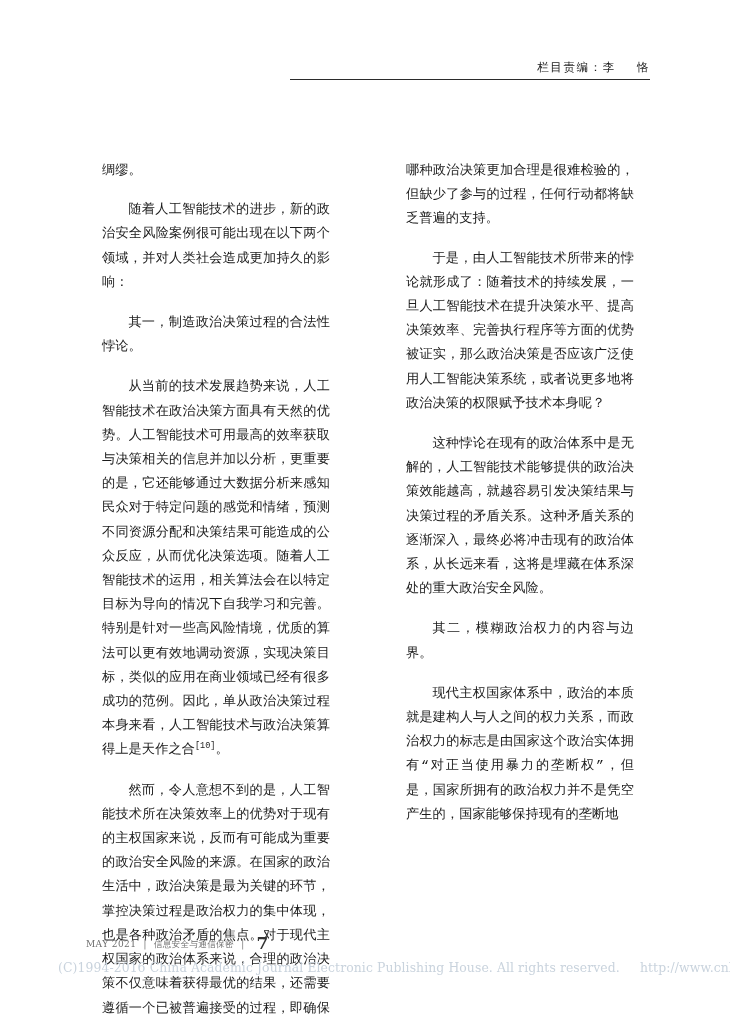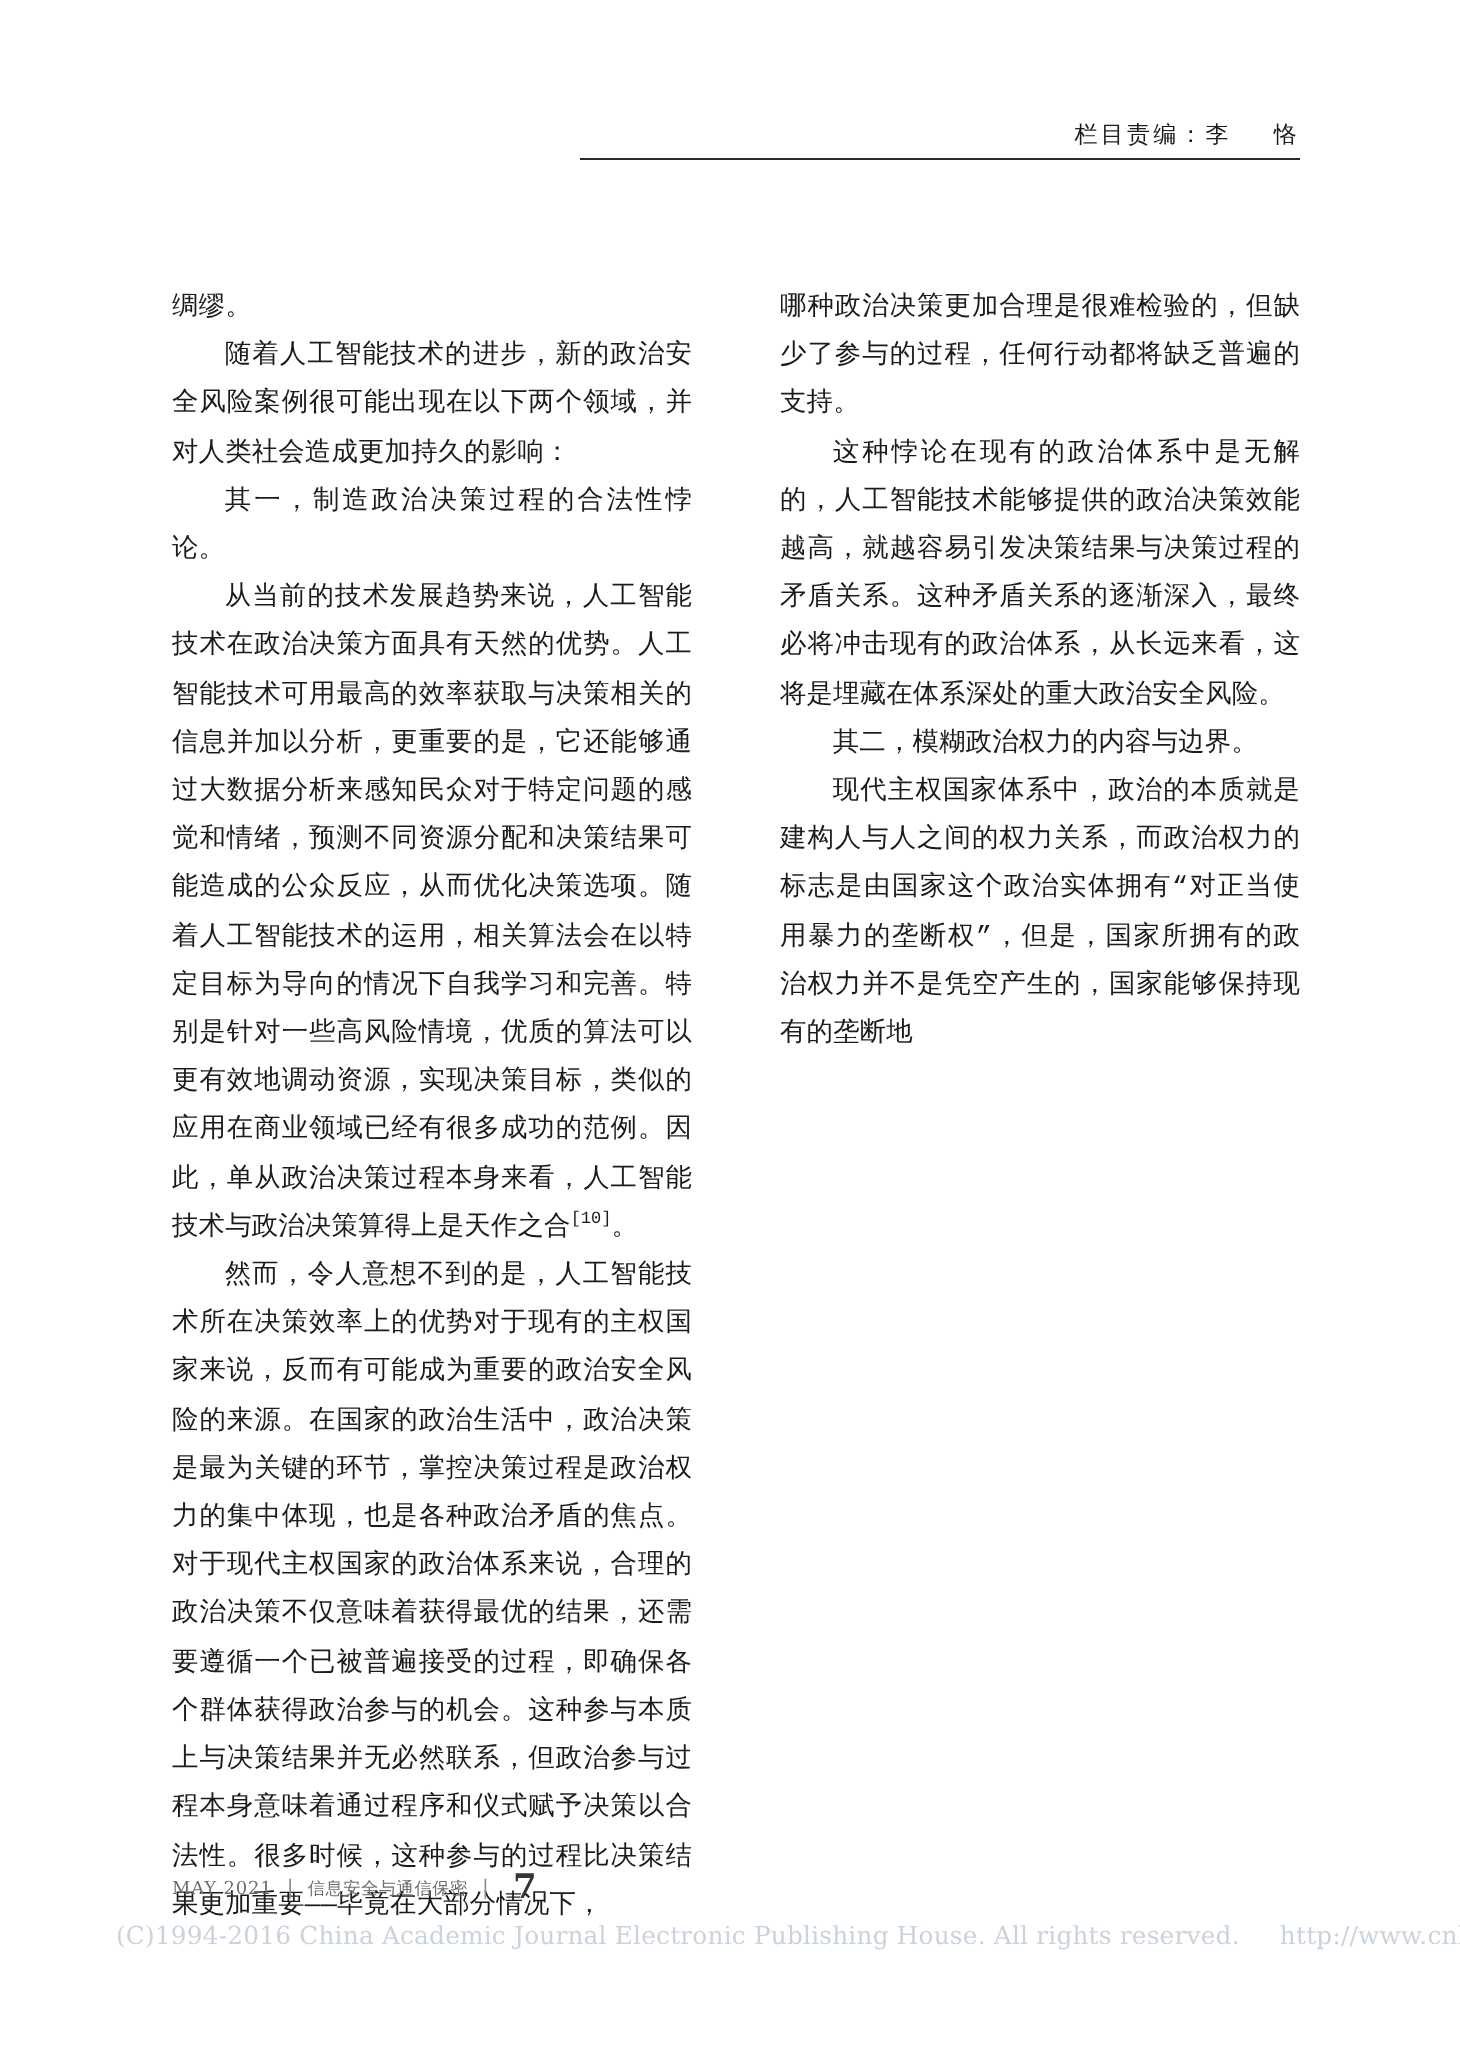--- a/index.html
+++ b/index.html
@@ -46,21 +46,21 @@
     display: flex;
     gap: 44px;
   }
 
   .col {
     width: 260px;
     flex: 0 0 260px;
   }
 
   .para {
-    margin: 0;
+    margin: 16px;
     font-family: "DejaVu Serif", serif;
     font-size: 13.2px;
     line-height: 24.2px;
     color: #1b1b1b;
     text-align: justify;
     text-justify: inter-character;
     letter-spacing: 0.1px;
     word-break: break-all;
     -webkit-font-smoothing: none;
   }
@@ -150,20 +150,21 @@
     <div class="col" id="col-left">
       <p class="para">绸缪。</p>
       <p class="para indent">随着人工智能技术的进步，新的政治安全风险案例很可能出现在以下两个领域，并对人类社会造成更加持久的影响：</p>
       <p class="para indent">其一，制造政治决策过程的合法性悖论。</p>
       <p class="para indent">从当前的技术发展趋势来说，人工智能技术在政治决策方面具有天然的优势。人工智能技术可用最高的效率获取与决策相关的信息并加以分析，更重要的是，它还能够通过大数据分析来感知民众对于特定问题的感觉和情绪，预测不同资源分配和决策结果可能造成的公众反应，从而优化决策选项。随着人工智能技术的运用，相关算法会在以特定目标为导向的情况下自我学习和完善。特别是针对一些高风险情境，优质的算法可以更有效地调动资源，实现决策目标，类似的应用在商业领域已经有很多成功的范例。因此，单从政治决策过程本身来看，人工智能技术与政治决策算得上是天作之合<sup>[10]</sup>。</p>
       <p class="para indent">然而，令人意想不到的是，人工智能技术所在决策效率上的优势对于现有的主权国家来说，反而有可能成为重要的政治安全风险的来源。在国家的政治生活中，政治决策是最为关键的环节，掌控决策过程是政治权力的集中体现，也是各种政治矛盾的焦点。对于现代主权国家的政治体系来说，合理的政治决策不仅意味着获得最优的结果，还需要遵循一个已被普遍接受的过程，即确保各个群体获得政治参与的机会。这种参与本质上与决策结果并无必然联系，但政治参与过程本身意味着通过程序和仪式赋予决策以合法性。很多时候，这种参与的过程比决策结果更加重要——毕竟在大部分情况下，</p>
     </div>
 
     <div class="col" id="col-right">
       <p class="para">哪种政治决策更加合理是很难检验的，但缺少了参与的过程，任何行动都将缺乏普遍的支持。</p>
+      <p class="para indent">于是，由人工智能技术所带来的悖论就形成了：随着技术的持续发展，一旦人工智能技术在提升决策水平、提高决策效率、完善执行程序等方面的优势被证实，那么政治决策是否应该广泛使用人工智能决策系统，或者说更多地将政治决策的权限赋予技术本身呢？</p>
       <p class="para indent">这种悖论在现有的政治体系中是无解的，人工智能技术能够提供的政治决策效能越高，就越容易引发决策结果与决策过程的矛盾关系。这种矛盾关系的逐渐深入，最终必将冲击现有的政治体系，从长远来看，这将是埋藏在体系深处的重大政治安全风险。</p>
       <p class="para indent">其二，模糊政治权力的内容与边界。</p>
       <p class="para indent">现代主权国家体系中，政治的本质就是建构人与人之间的权力关系，而政治权力的标志是由国家这个政治实体拥有“对正当使用暴力的垄断权”，但是，国家所拥有的政治权力并不是凭空产生的，国家能够保持现有的垄断地</p>
     </div>
 
   </div>
 
   <div id="footer-line">
     <span class="f-issue">MAY 2021</span>
     <span class="f-sep">|</span>

